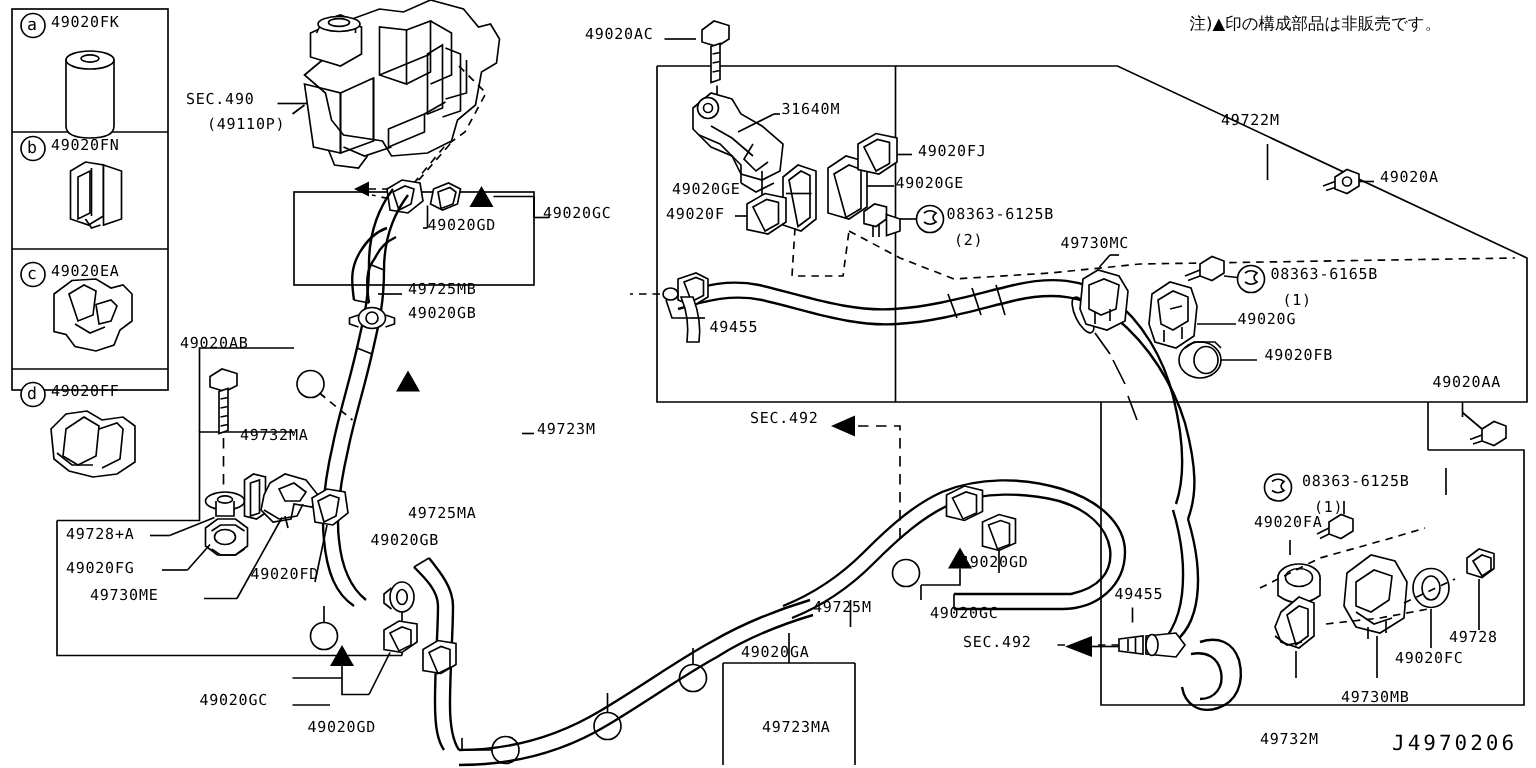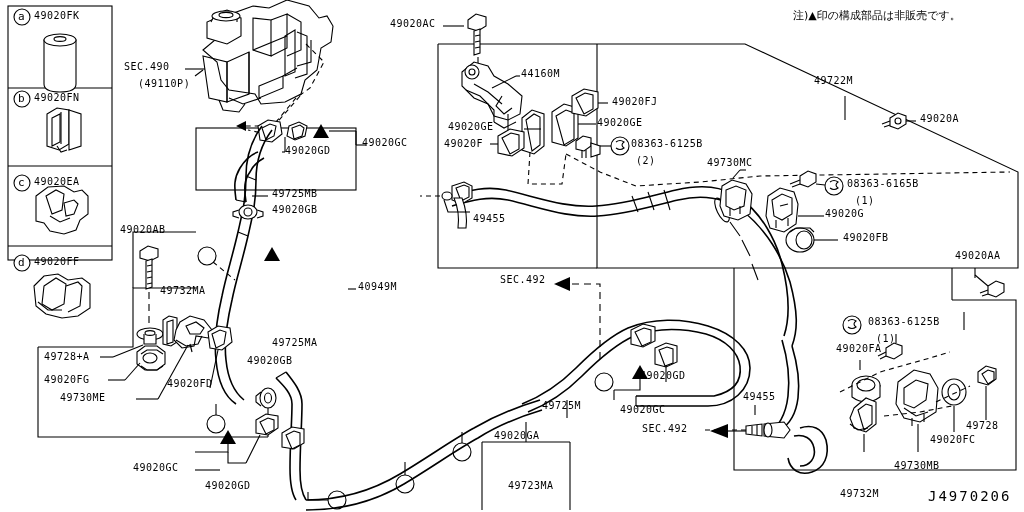--- a/index.html
+++ b/index.html
@@ -503,41 +503,41 @@
   <div class="lbl" style="left:124px;top:62px;">SEC.490</div>
   <div class="lbl" style="left:124px;top:79px;margin-left:14px;">(49110P)</div>
 
   <div class="lbl" style="left:285px;top:146px;">49020GD</div>
   <div class="lbl" style="left:362px;top:138px;">49020GC</div>
 
   <div class="lbl" style="left:272px;top:189px;">49725MB</div>
   <div class="lbl" style="left:272px;top:205px;">49020GB</div>
   <div class="lbl" style="left:120px;top:225px;">49020AB</div>
   <div class="lbl" style="left:160px;top:286px;">49732MA</div>
-  <div class="lbl" style="left:358px;top:282px;">40949M</div>
+  <div class="lbl" style="left:358px;top:282px;">49723M</div>
   <div class="lbl" style="left:272px;top:338px;">49725MA</div>
   <div class="lbl" style="left:247px;top:356px;">49020GB</div>
   <div class="lbl" style="left:44px;top:352px;">49728+A</div>
   <div class="lbl" style="left:44px;top:375px;">49020FG</div>
   <div class="lbl" style="left:60px;top:393px;">49730ME</div>
   <div class="lbl" style="left:167px;top:379px;">49020FD</div>
   <div class="lbl" style="left:133px;top:463px;">49020GC</div>
   <div class="lbl" style="left:205px;top:481px;">49020GD</div>
 
   <div class="lbl" style="left:494px;top:431px;">49020GA</div>
   <div class="lbl" style="left:508px;top:481px;">49723MA</div>
   <div class="lbl" style="left:542px;top:401px;">49725M</div>
   <div class="lbl" style="left:620px;top:405px;">49020GC</div>
   <div class="lbl" style="left:640px;top:371px;">49020GD</div>
 
   <div class="lbl" style="left:500px;top:275px;">SEC.492</div>
   <div class="lbl" style="left:642px;top:424px;">SEC.492</div>
 
   <div class="lbl" style="left:390px;top:19px;">49020AC</div>
-  <div class="lbl" style="left:521px;top:69px;">44160M</div>
+  <div class="lbl" style="left:521px;top:69px;">31640M</div>
   <div class="lbl" style="left:612px;top:97px;text-align:center;">49020FJ</div>
   <div class="lbl" style="left:448px;top:122px;">49020GE</div>
   <div class="lbl" style="left:597px;top:118px;">49020GE</div>
   <div class="lbl" style="left:444px;top:139px;">49020F</div>
   <div class="lbl" style="left:631px;top:139px;">08363-6125B</div>
   <div class="lbl" style="left:636px;top:156px;">(2)</div>
   <div class="lbl" style="left:473px;top:214px;">49455</div>
   <div class="lbl" style="left:814px;top:76px;">49722M</div>
   <div class="lbl" style="left:920px;top:114px;">49020A</div>
   <div class="lbl" style="left:707px;top:158px;">49730MC</div>

